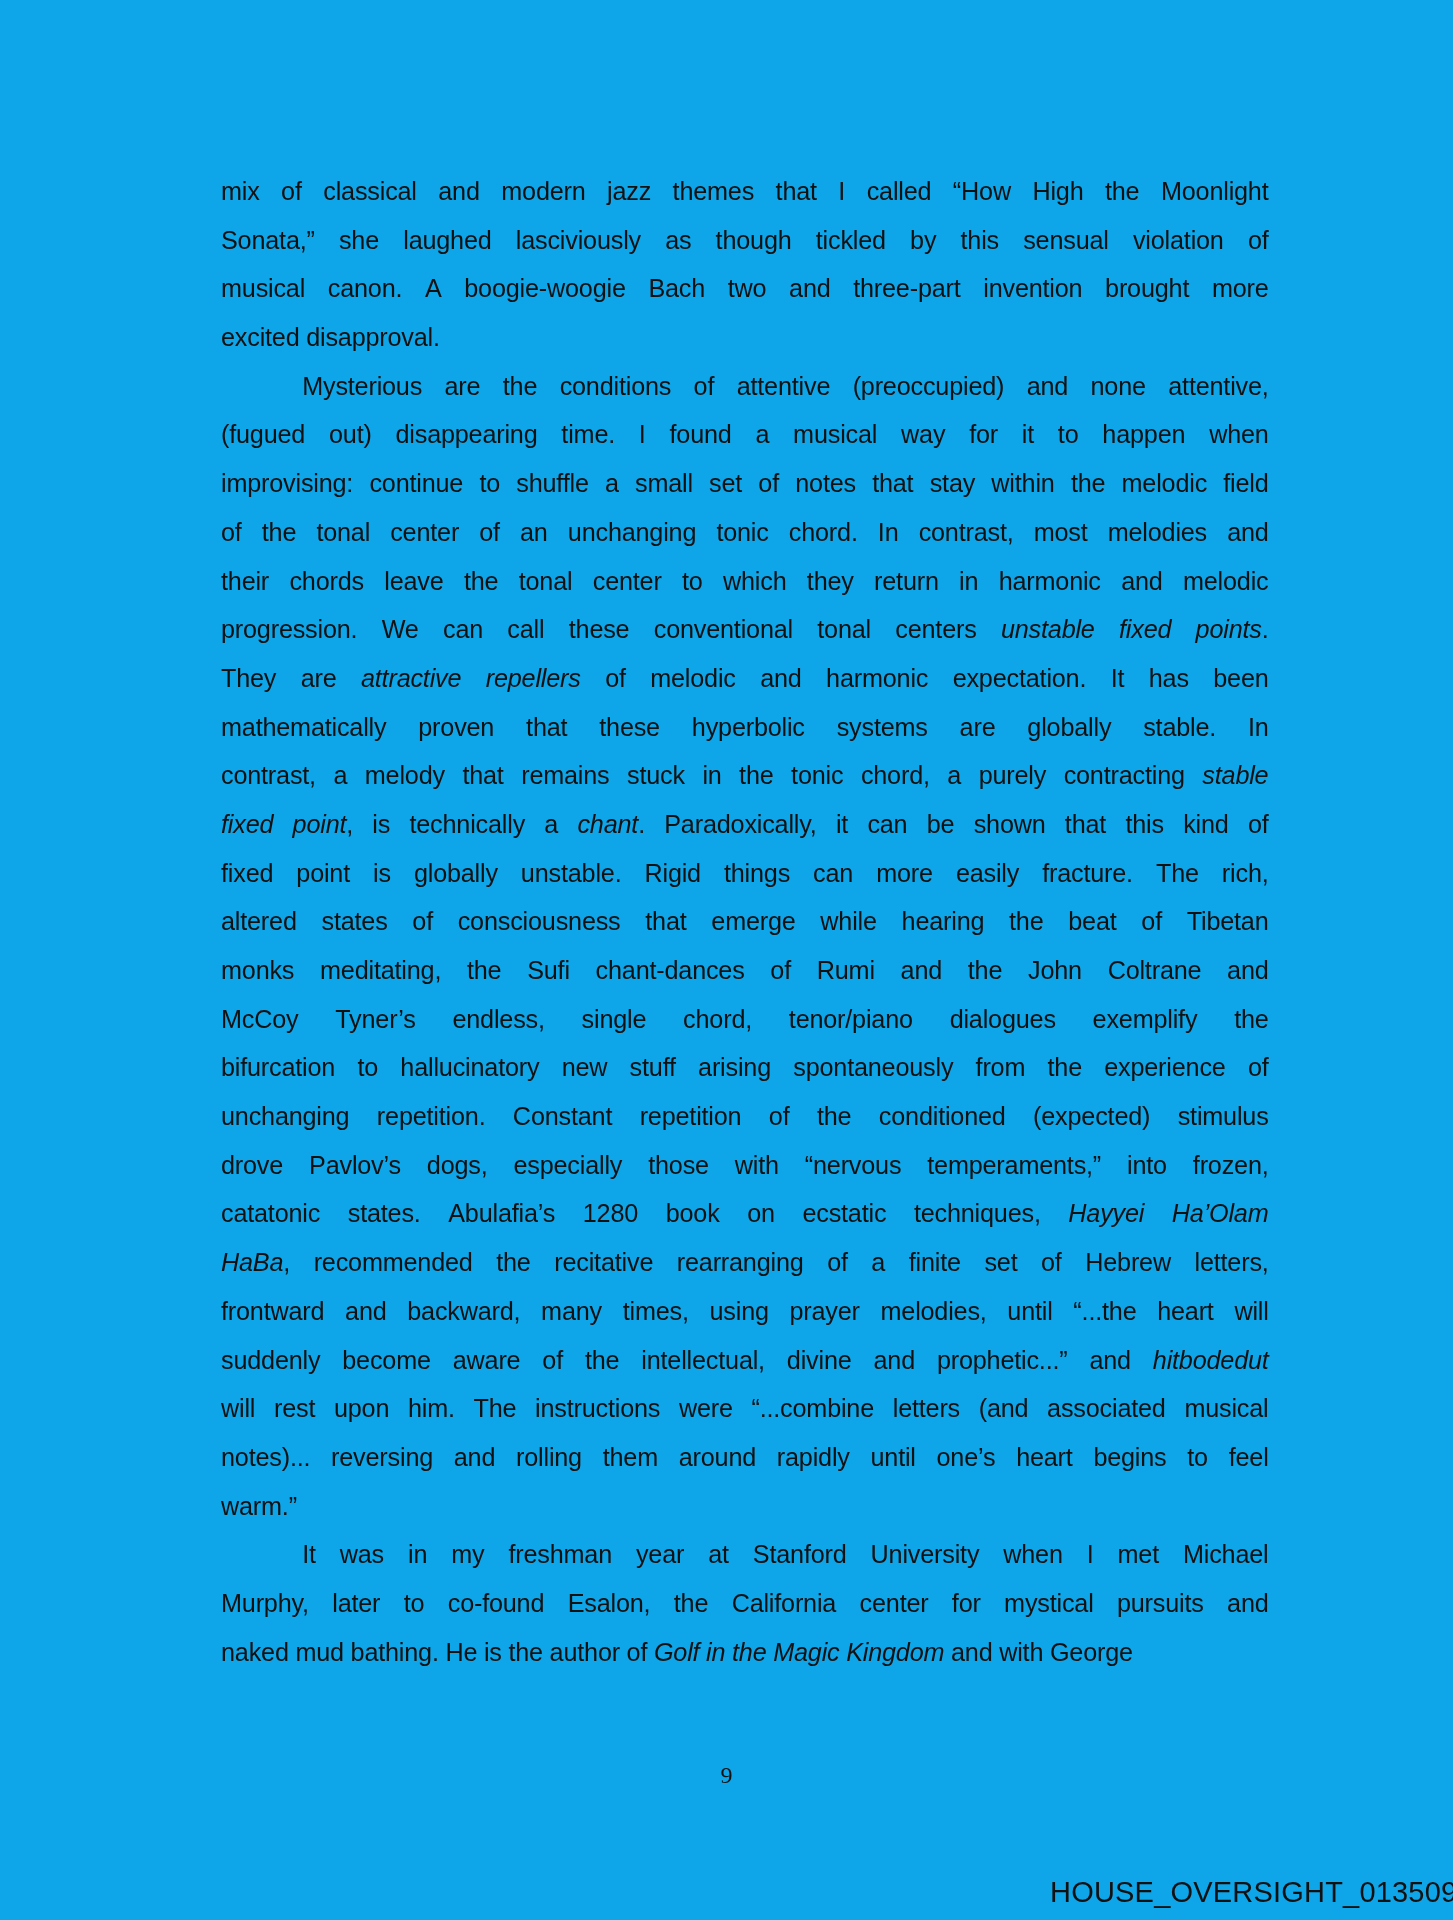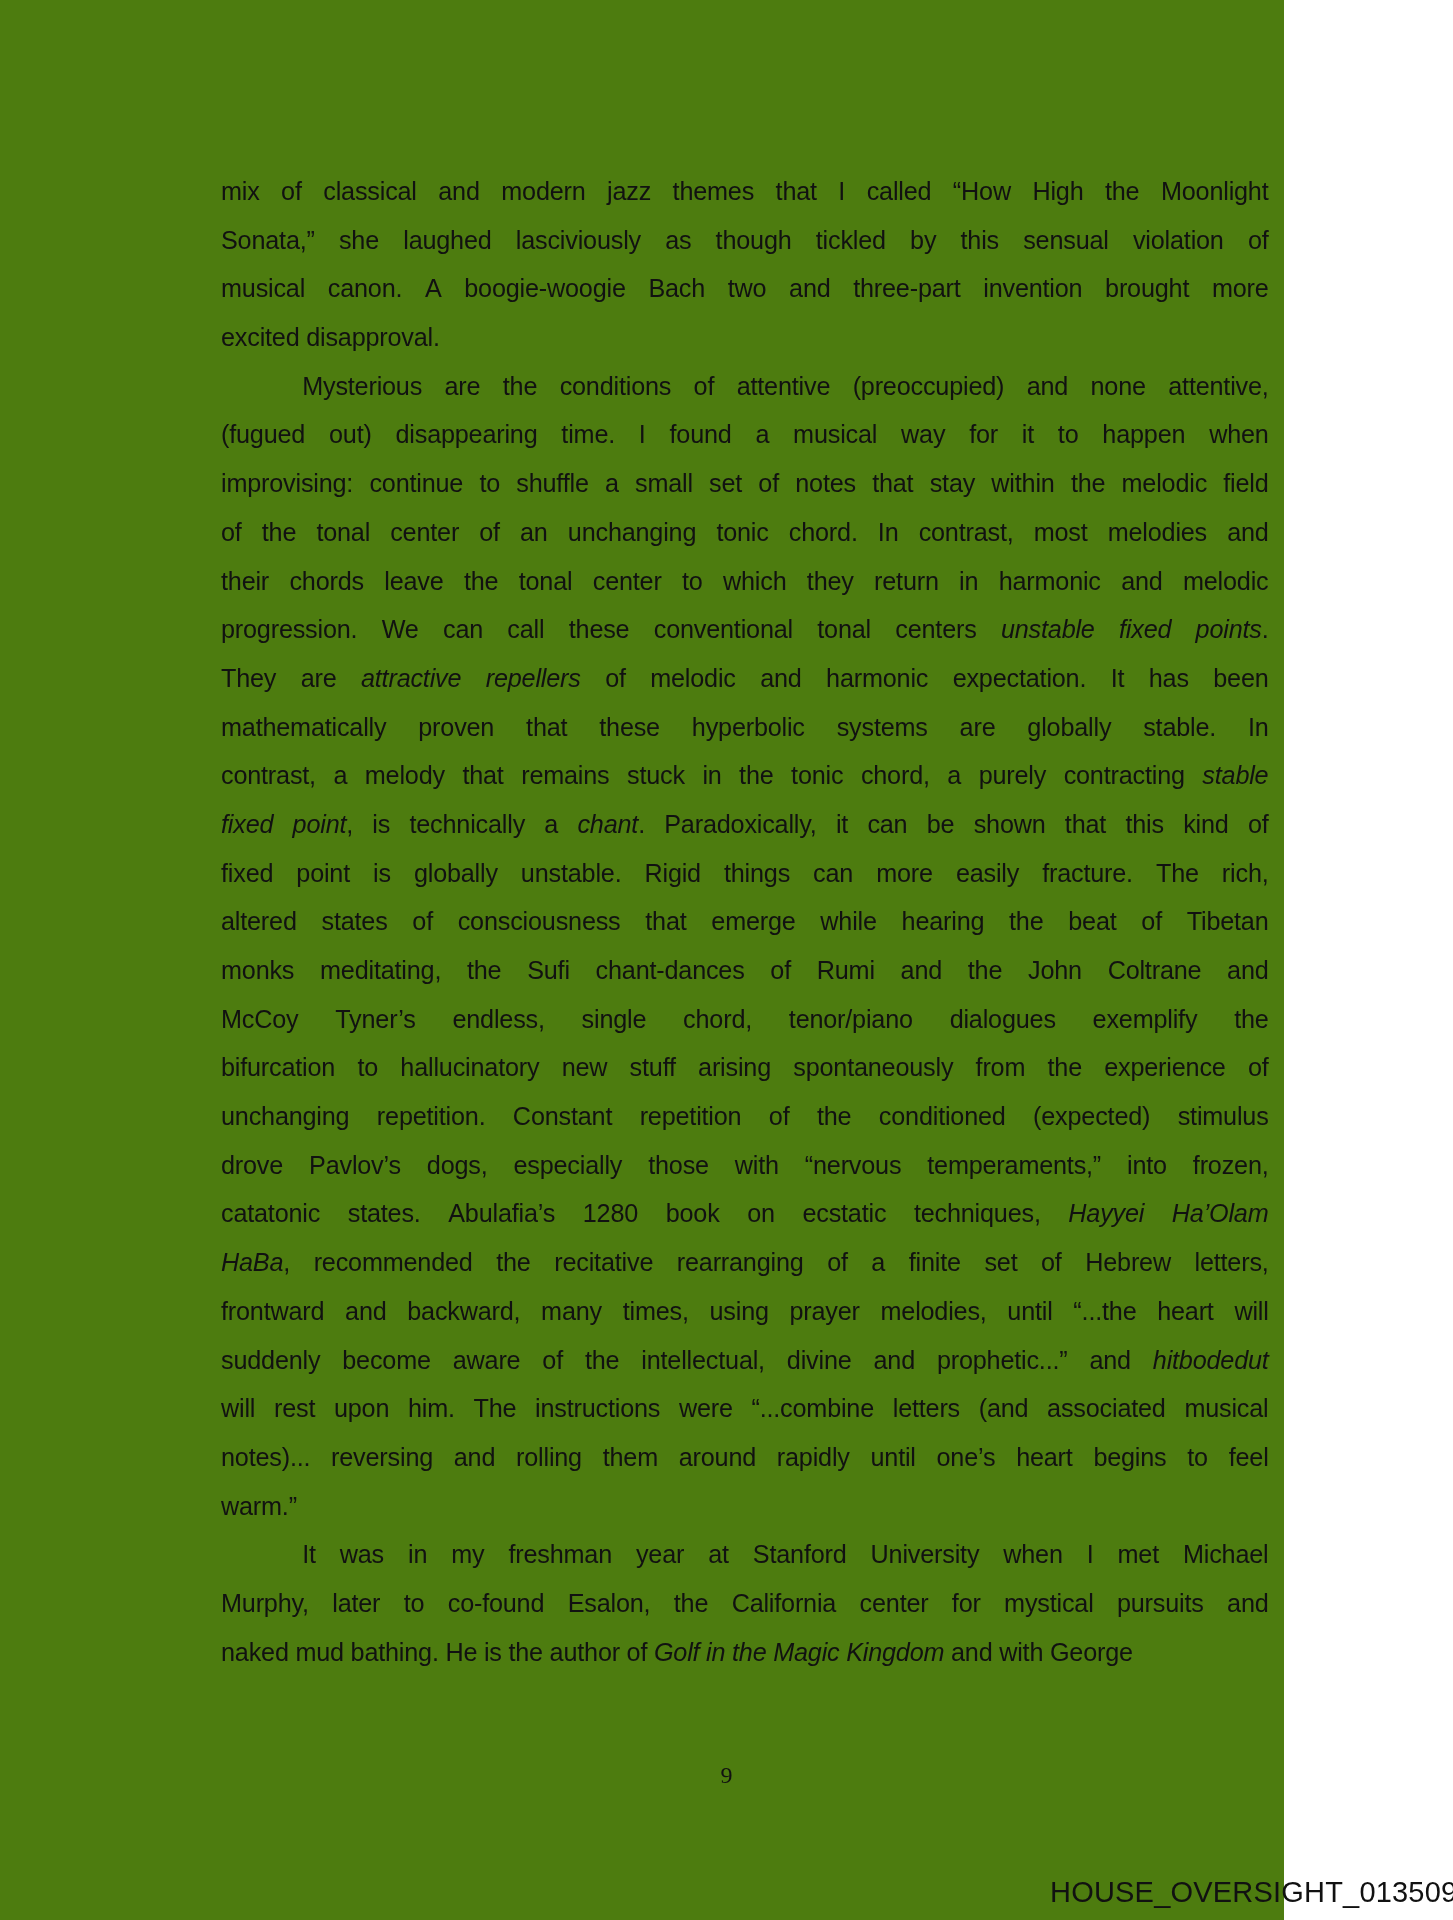--- a/index.html
+++ b/index.html
@@ -10,23 +10,23 @@
     body {
       width: 1453px;
       height: 1920px;
       position: relative;
       overflow: hidden;
       color: #111111;
     }
     .page {
       position: absolute;
       left: 0; top: 0;
-      width: 1284px;
+      width: 1453px;
       height: 1920px;
-      background: #4d7c0f;
+      background: #0ea5e9;
     }
     .body-text {
       position: absolute;
       left: 221px;
       top: 167px;
       width: 1048px;
       font-family: "Liberation Sans", sans-serif;
       font-size: 26.4px;
       line-height: 48.7px;
       color: #111111;

